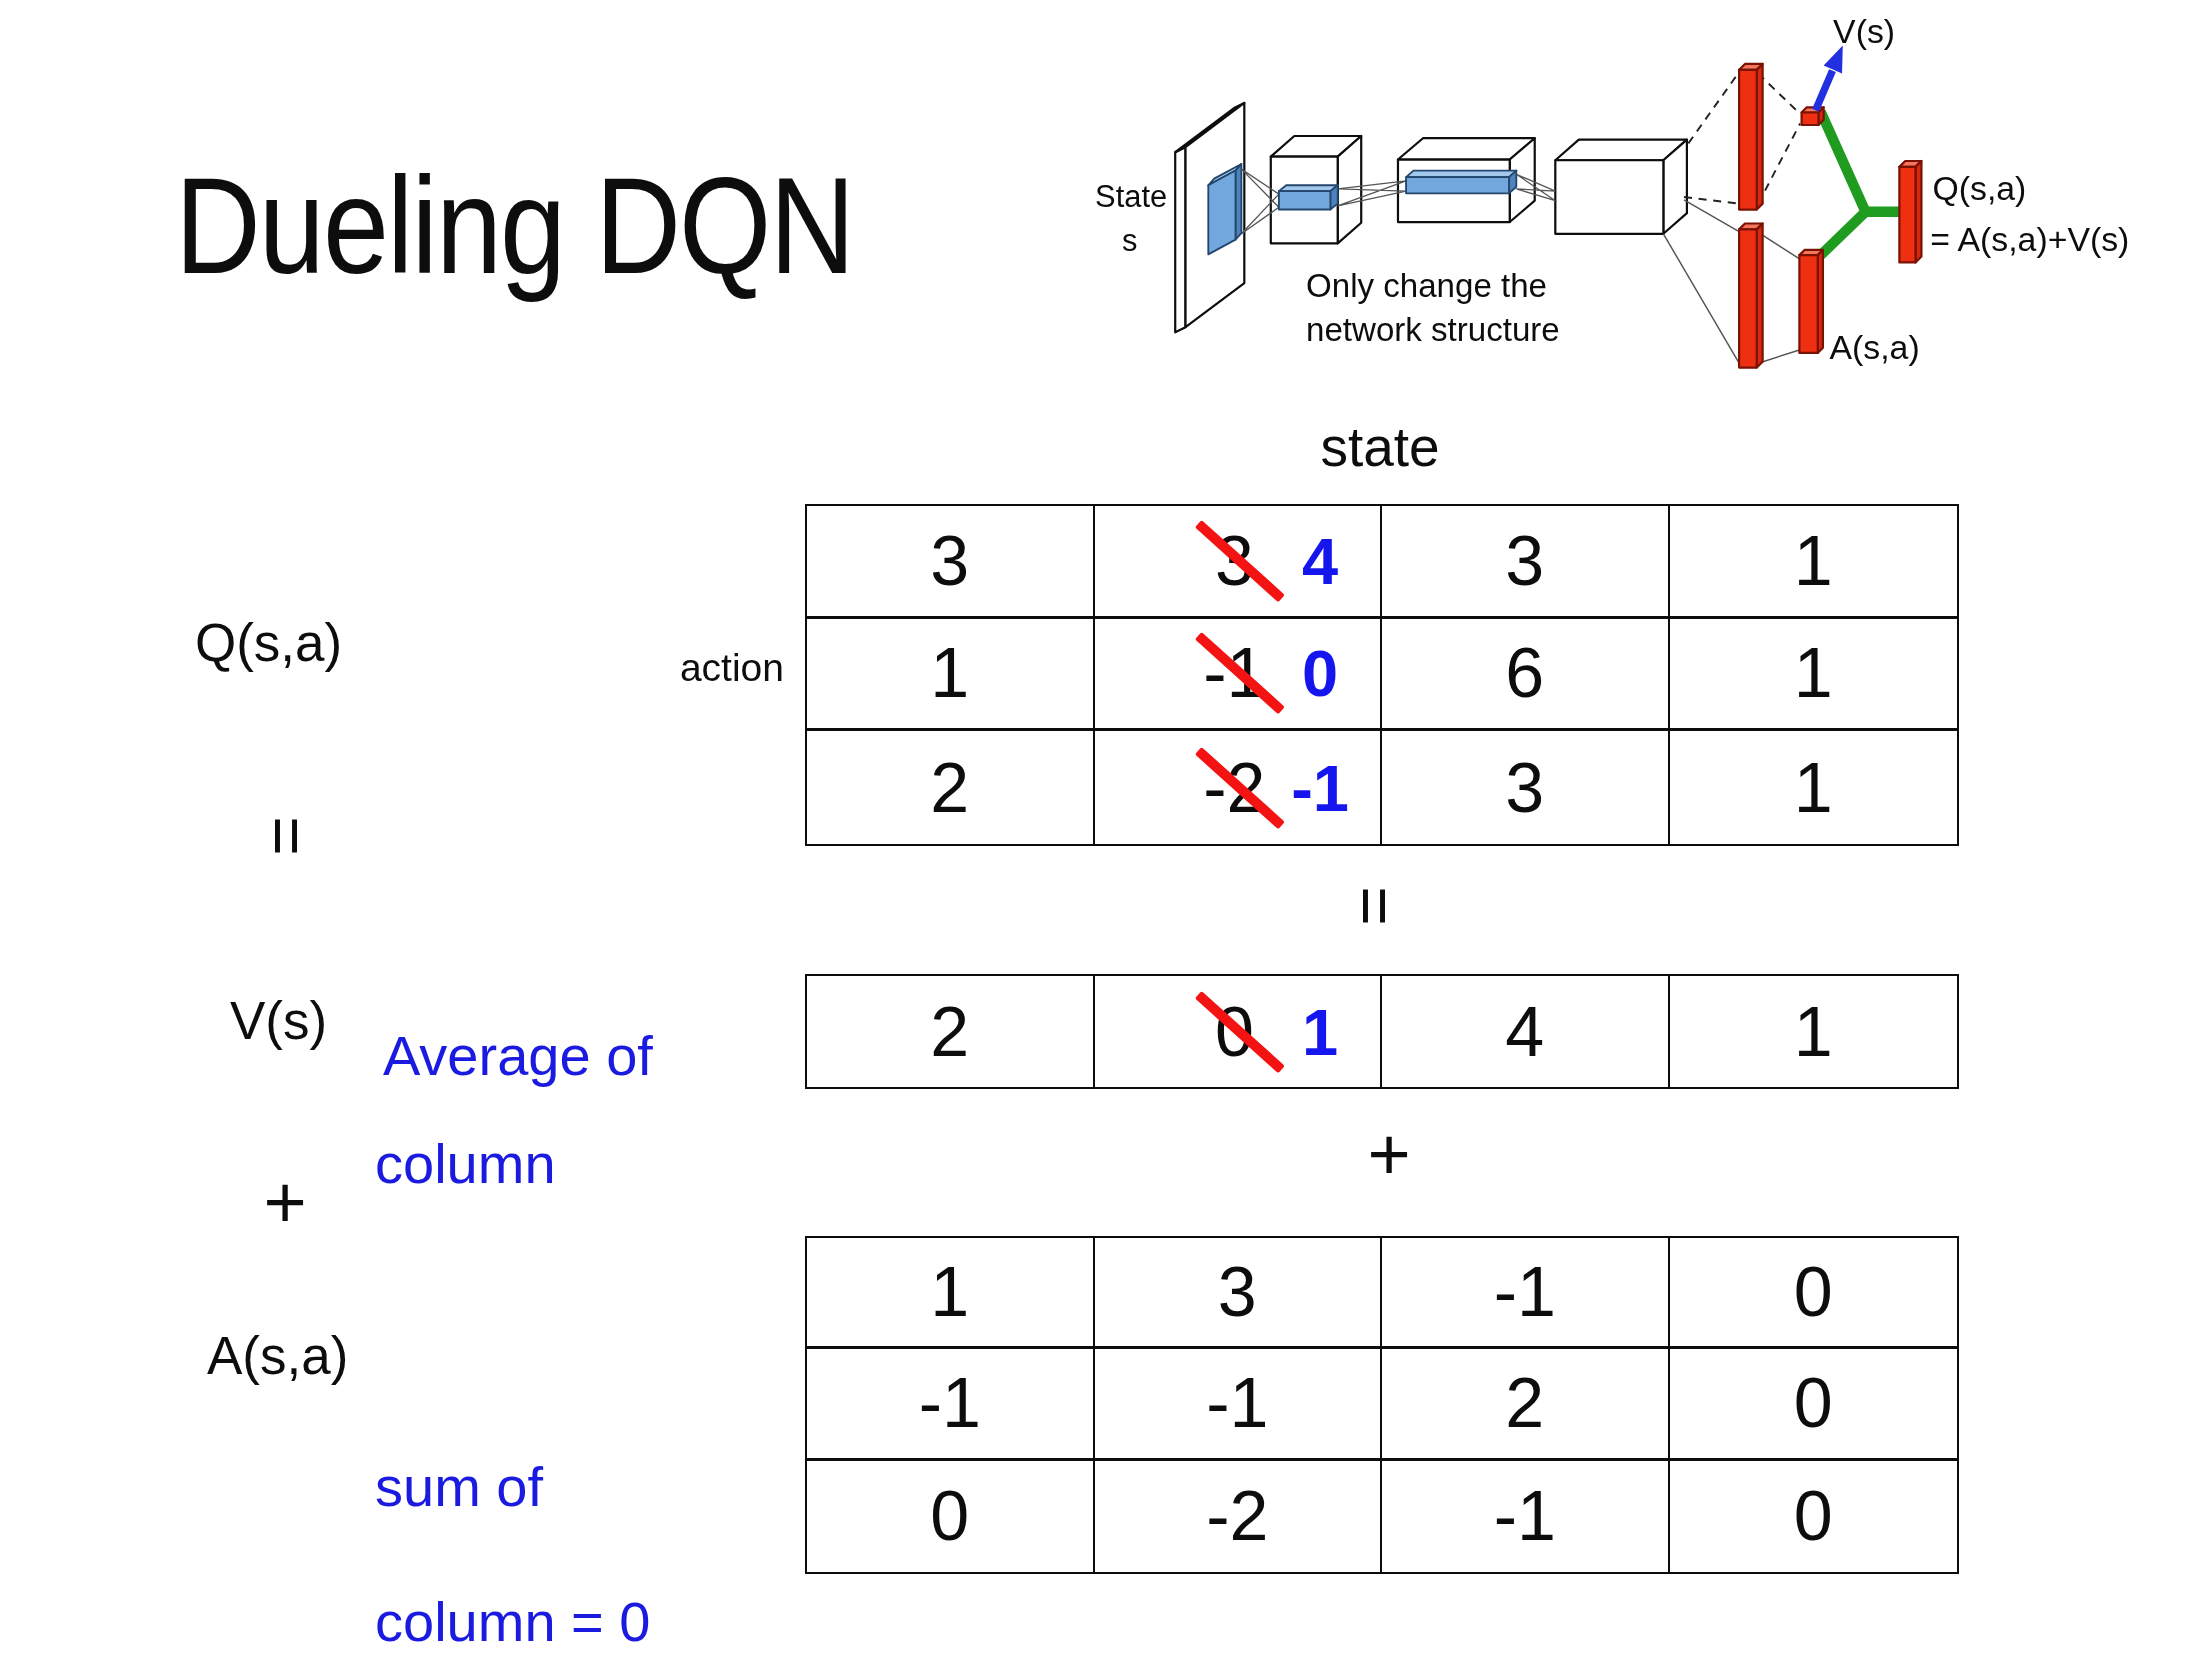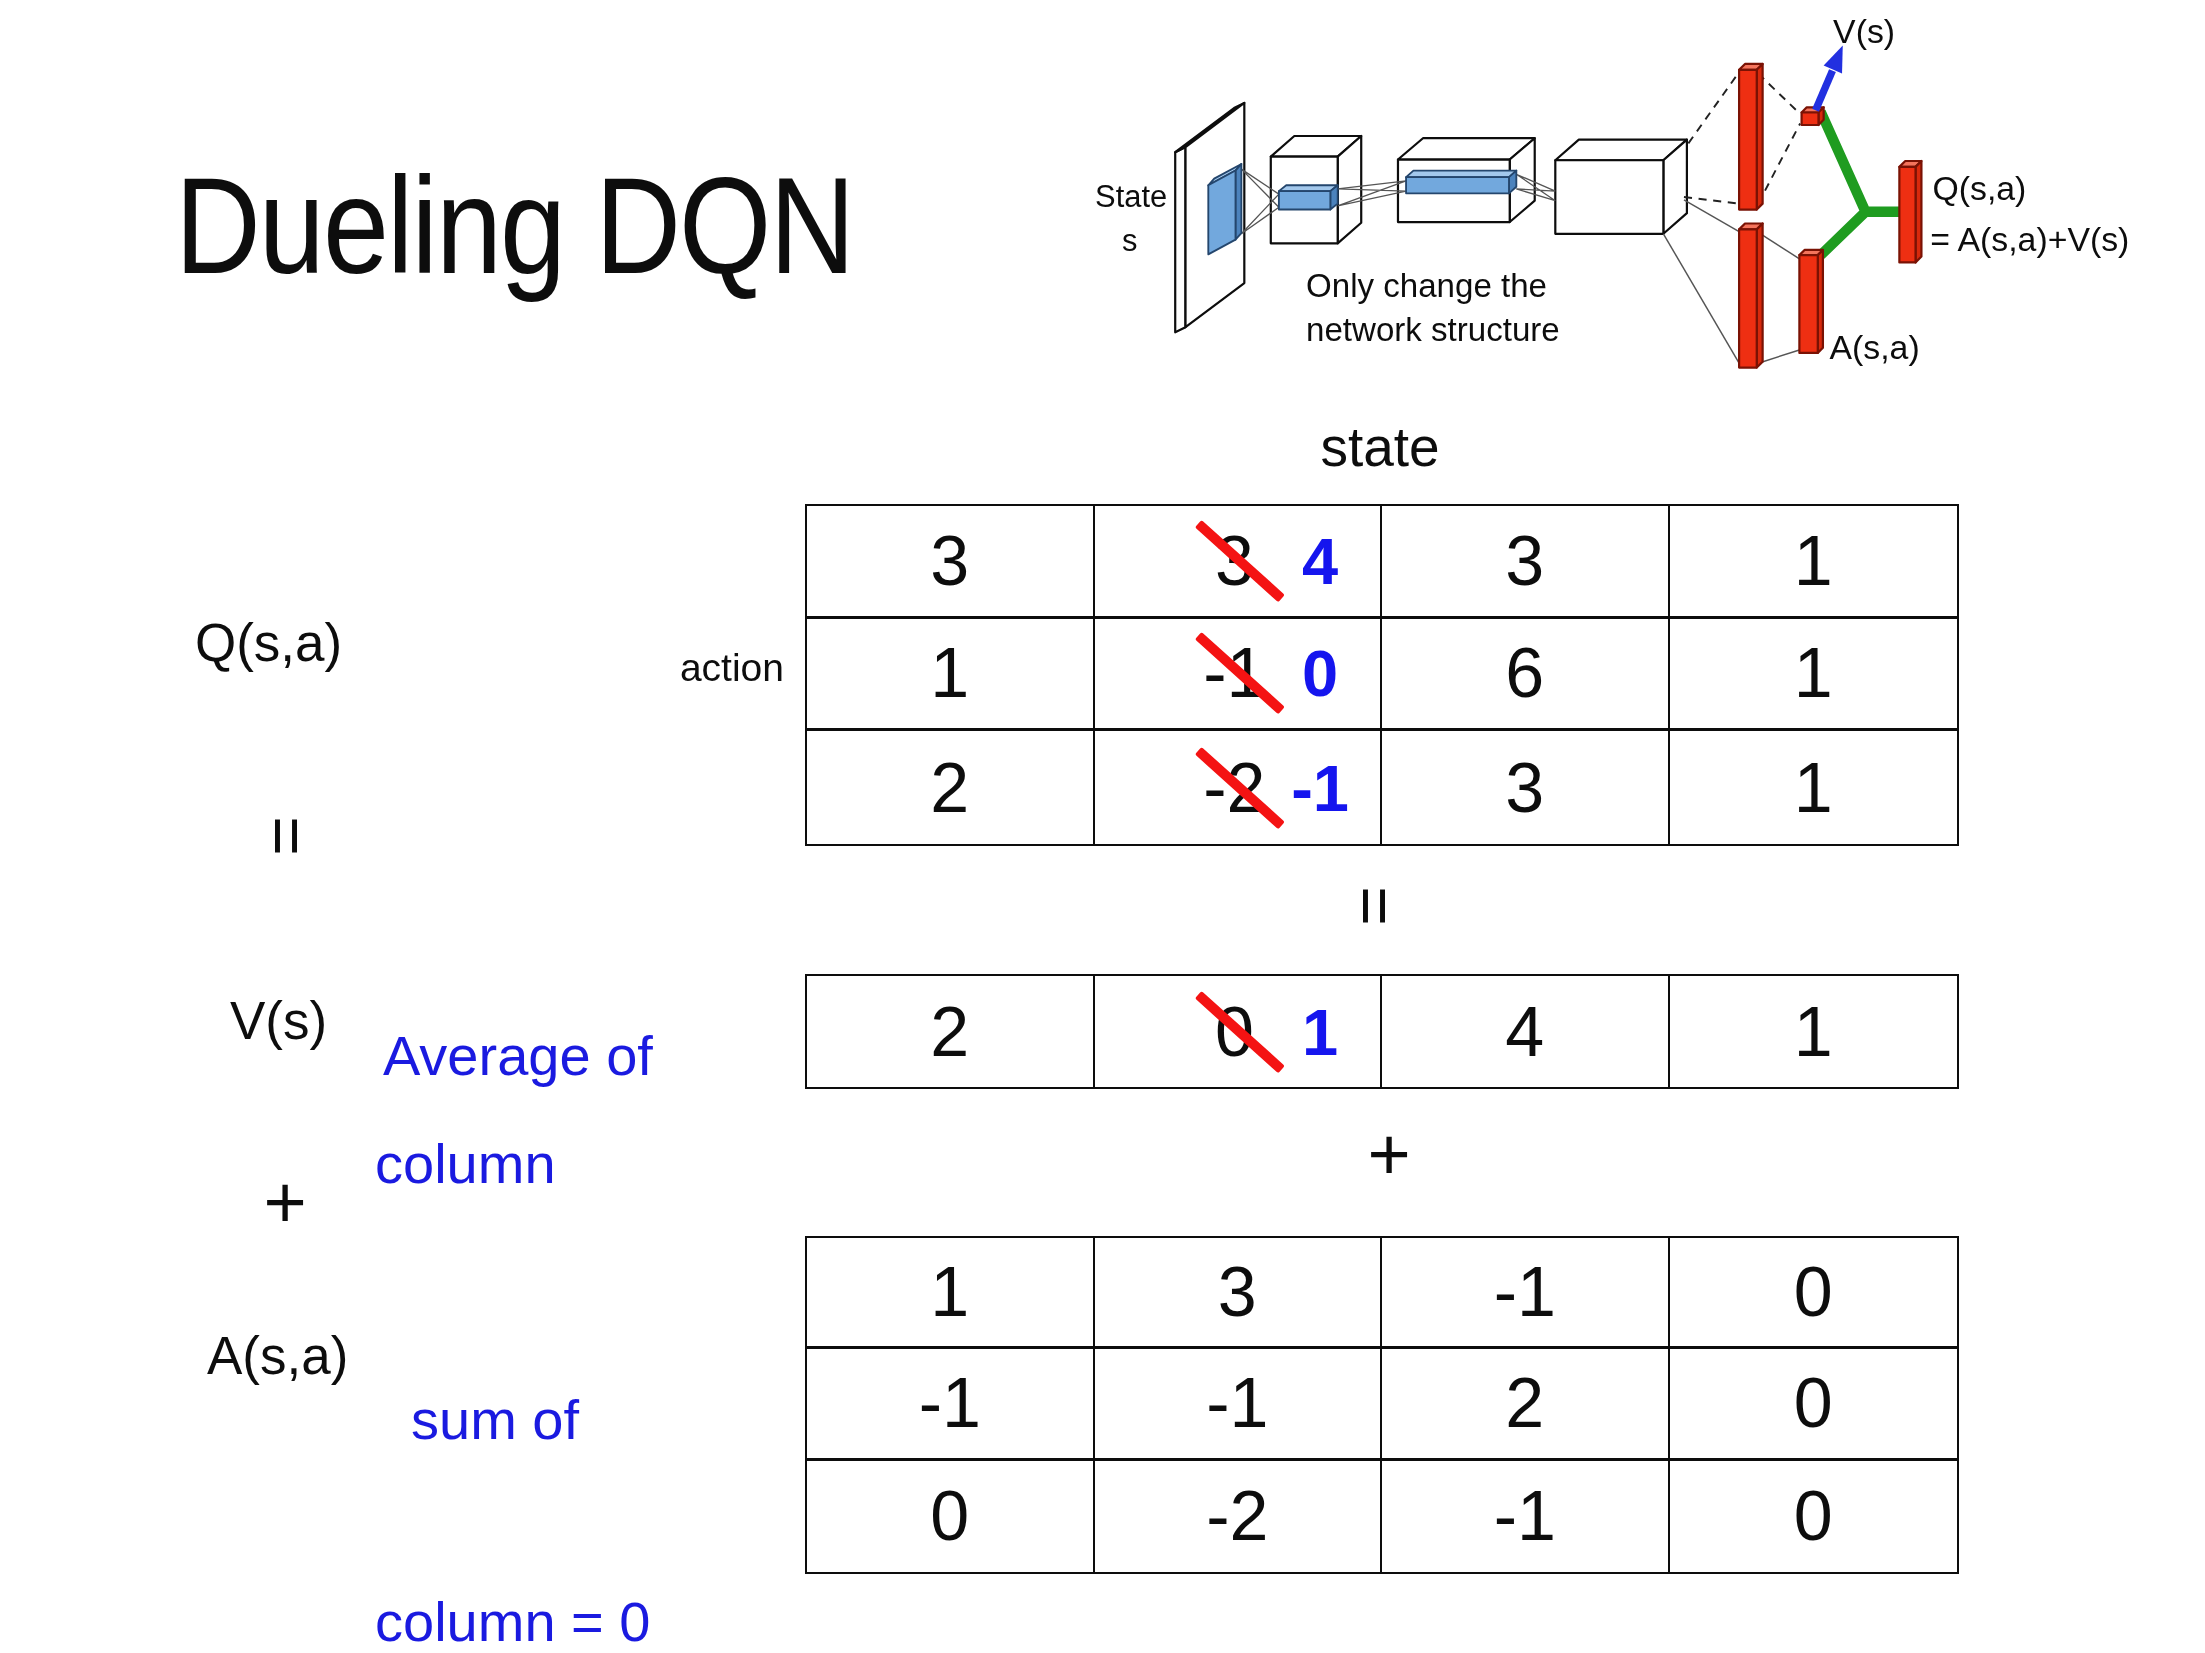--- a/index.html
+++ b/index.html
@@ -158,21 +158,21 @@
   <span class="rot90">=</span>
 </div>
 <div class="abs lbl" style="left:230px;top:994px;">V(s)</div>
 <div class="abs small-eq" style="left:241px;top:1159px;">
   <span class="plus">+</span>
 </div>
 <div class="abs lbl" style="left:207px;top:1329px;">A(s,a)</div>
 
 <div class="abs blue-note" style="left:375px;top:1028px;margin-left:8px;">Average of</div>
 <div class="abs blue-note" style="left:375px;top:1109px;margin-top:27px;">column</div>
-<div class="abs blue-note" style="left:375px;top:1392px;margin-left:36px;">sum of</div>
+<div class="abs blue-note" style="left:375px;top:1459px;">sum of</div>
 <div class="abs blue-note" style="left:375px;top:1594px;">column = 0</div>
 
 <div class="abs" style="left:1233px;top:420px;width:294px;text-align:center;font-size:55px;line-height:1;">state</div>
 <div class="abs" style="left:600px;top:648px;width:184px;text-align:right;font-size:39px;line-height:1;">action</div>
 
 <div id="q-table" class="tbl" style="left:805px;top:504px;width:1150px;height:338px;grid-template-rows:repeat(3,1fr);">
     <div class="trow">
       <div class="cell">
         <span class="num">3</span>
       </div>

